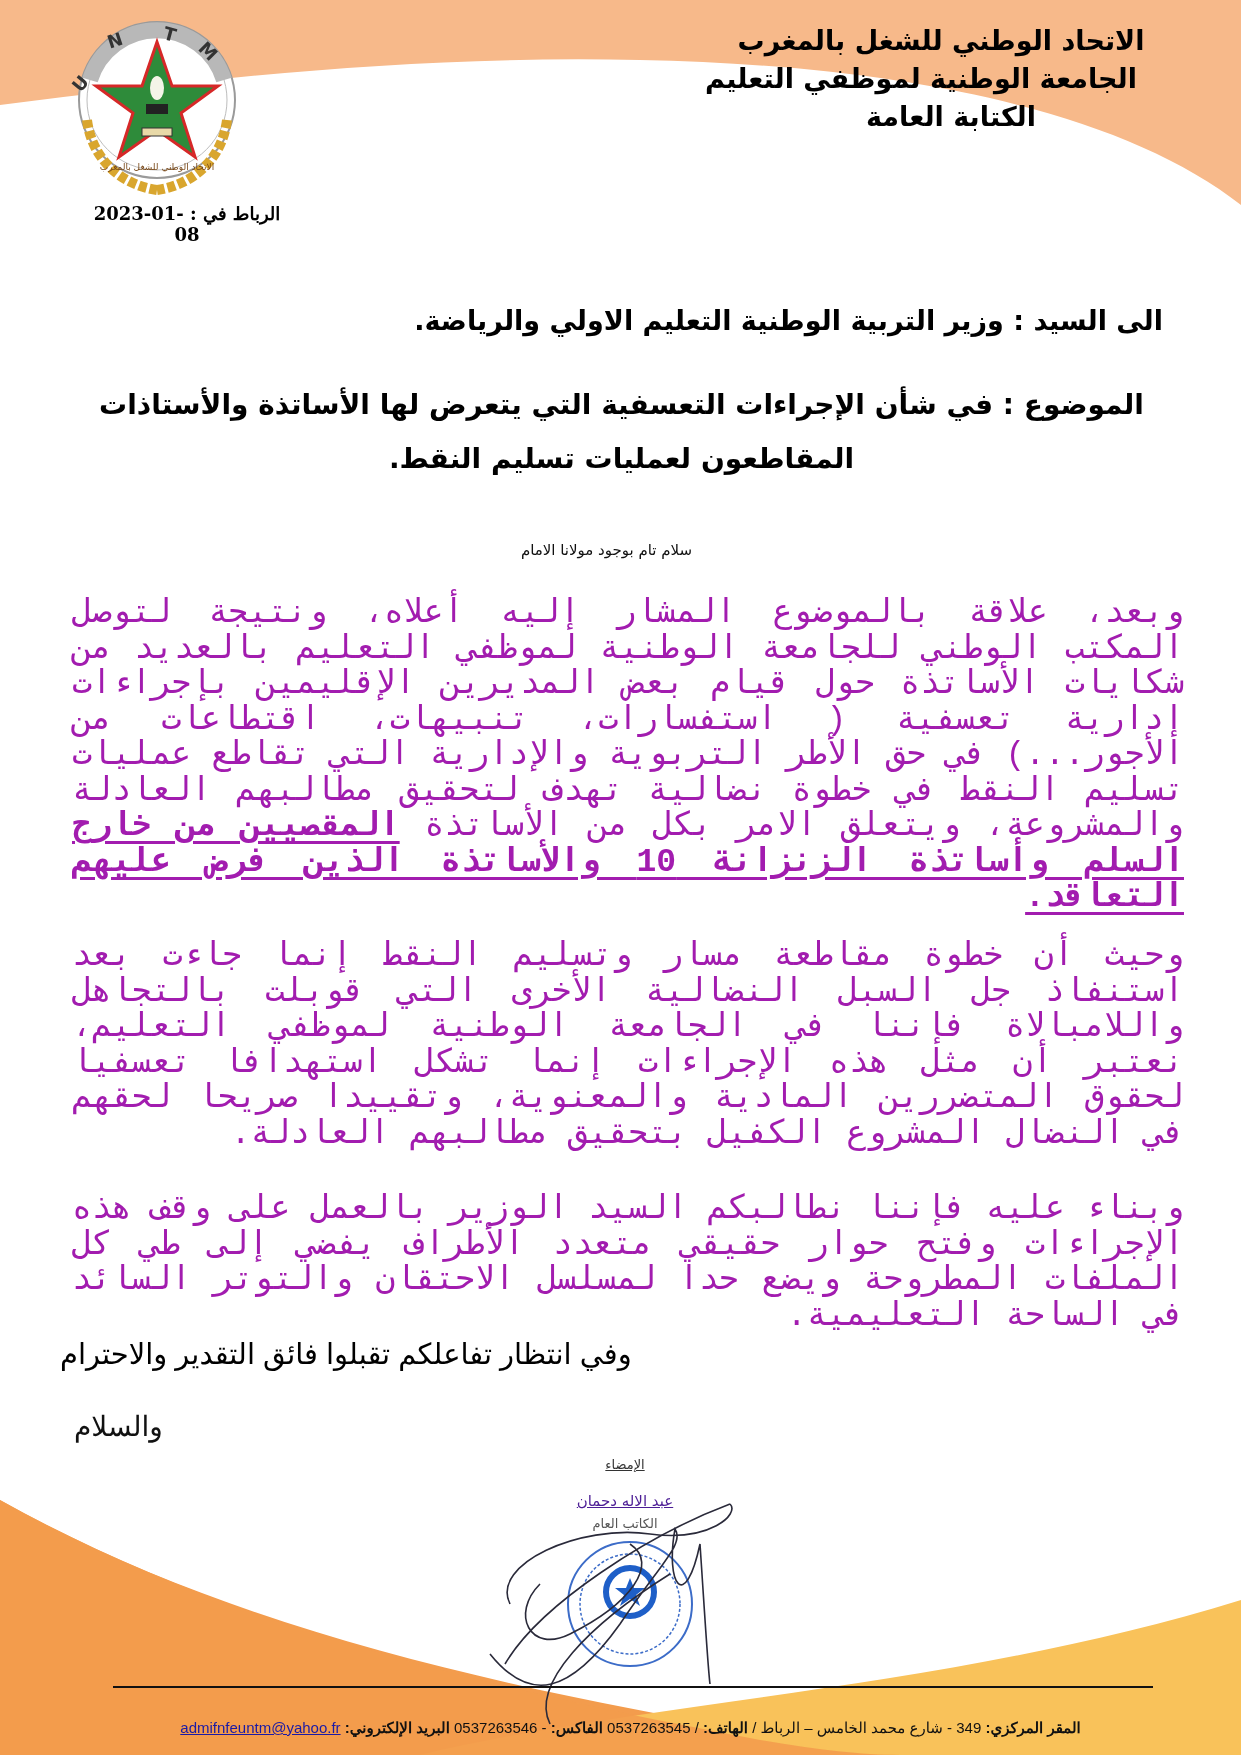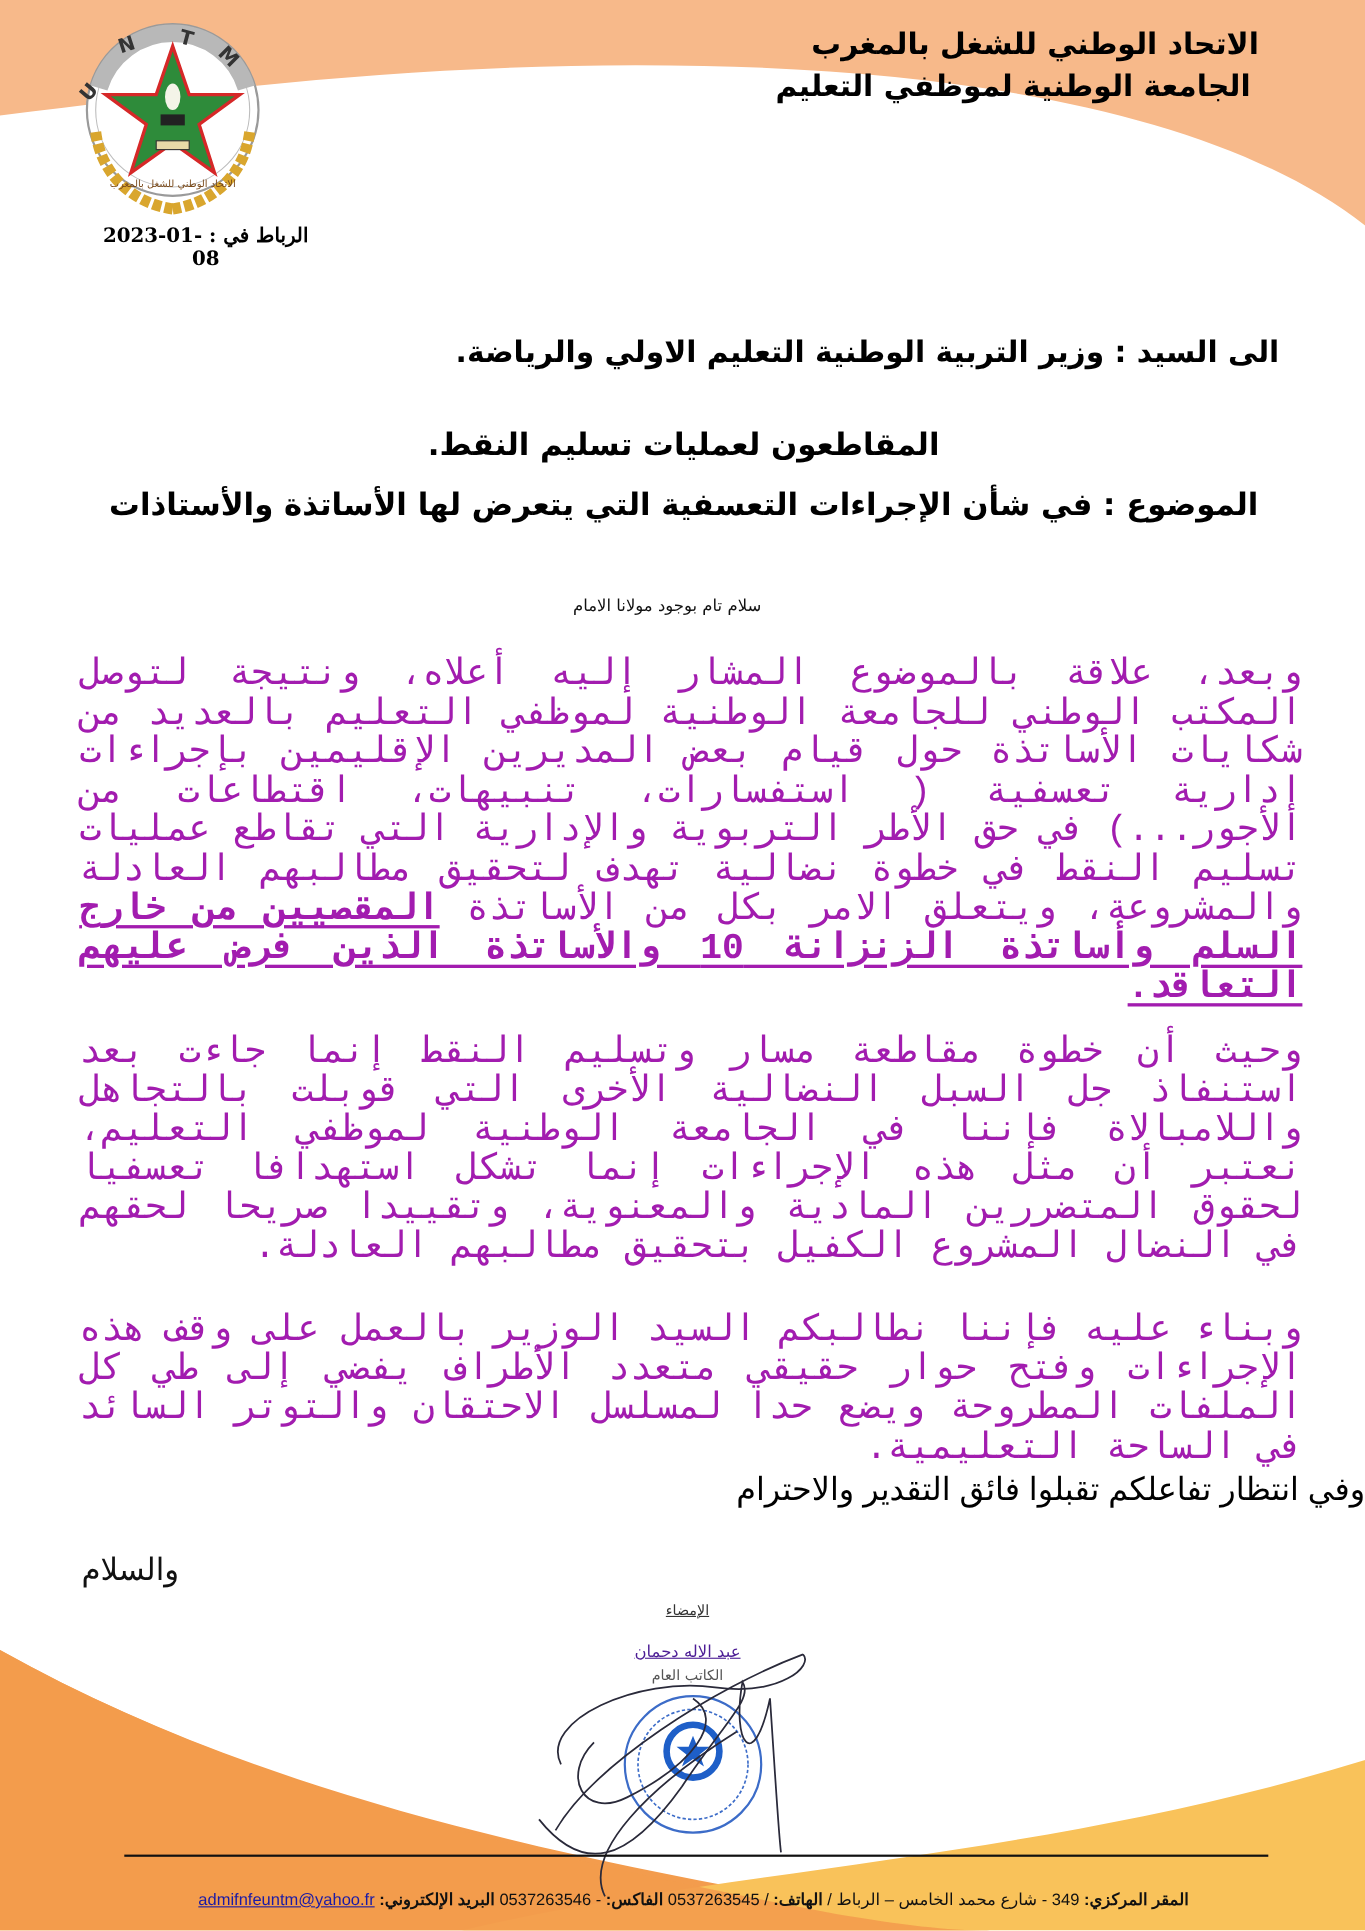--- a/index.html
+++ b/index.html
@@ -104,21 +104,21 @@
     .para3 { top: 1192px; }
     .underline-bold {
       font-weight: bold;
       text-decoration: underline;
       text-decoration-thickness: 3px;
       text-underline-offset: 6px;
     }
     .closing {
       position: absolute;
       left: 0; right: 0; top: 1337px;
-      text-align: right;
+      text-align: left;
       font-family: "Liberation Sans", sans-serif;
       font-size: 29px;
       padding-left: 60px;
       color: #000;
     }
     .wassalam {
       position: absolute;
       left: 74px; top: 1410px;
       font-family: "DejaVu Serif", serif;
       font-size: 28px;
@@ -220,31 +220,32 @@
     <rect x="80" y="118" width="30" height="8" fill="#e8d9a8" stroke="#333" stroke-width="1"></rect>
 
     <path d="M25,110 C30,150 60,175 95,180" fill="none" stroke="#D9A62E" stroke-width="10" stroke-dasharray="8 3"></path>
     <path d="M165,110 C160,150 130,175 95,180" fill="none" stroke="#D9A62E" stroke-width="10" stroke-dasharray="8 3"></path>
     <text x="95" y="160" text-anchor="middle" font-family="DejaVu Sans, sans-serif" font-size="9" fill="#7a4a1a">الاتحاد الوطني للشغل بالمغرب</text>
   </svg>
 
   <div class="header-titles">
     <div class="line1">الاتحاد الوطني للشغل بالمغرب</div>
     <div class="line2">الجامعة الوطنية لموظفي التعليم</div>
+    <div class="line3">الكتابة العامة</div>
   </div>
 
   <div class="date-line">
     <span>الرباط في :</span>
     <span class="date-val">2023-01-08</span>
   </div>
 
   <div class="addressee">الى السيد : وزير التربية الوطنية التعليم الاولي والرياضة.</div>
   <div class="subject">
+    <div>الموضوع : في شأن الإجراءات التعسفية التي يتعرض لها الأساتذة والأستاذات</div>
     <div>المقاطعون لعمليات تسليم النقط.</div>
-    <div>الموضوع : في شأن الإجراءات التعسفية التي يتعرض لها الأساتذة والأستاذات</div>
   </div>
 
   <div class="greeting">سلام تام بوجود مولانا الامام</div>
 
   <div class="para para1">
     <span>وبعد، علاقة بالموضوع المشار إليه أعلاه، ونتيجة لتوصل المكتب الوطني للجامعة الوطنية لموظفي التعليم بالعديد من شكايات الأساتذة حول قيام بعض المديرين الإقليمين بإجراءات إدارية تعسفية ( استفسارات، تنبيهات، اقتطاعات من الأجور...) في حق الأطر التربوية والإدارية التي تقاطع عمليات تسليم النقط في خطوة نضالية تهدف لتحقيق مطالبهم العادلة والمشروعة، ويتعلق الامر بكل من الأساتذة </span><span class="underline-bold">المقصيين من خارج السلم وأساتذة الزنزانة 10 والأساتذة الذين فرض عليهم التعاقد.</span>
   </div>
 
   <div class="para para2">وحيث أن خطوة مقاطعة مسار وتسليم النقط إنما جاءت بعد استنفاذ جل السبل النضالية الأخرى التي قوبلت بالتجاهل واللامبالاة فإننا في الجامعة الوطنية لموظفي التعليم، نعتبر أن مثل هذه الإجراءات إنما تشكل استهدافا تعسفيا لحقوق المتضررين المادية والمعنوية، وتقييدا صريحا لحقهم في النضال المشروع الكفيل بتحقيق مطالبهم العادلة.</div>
 

